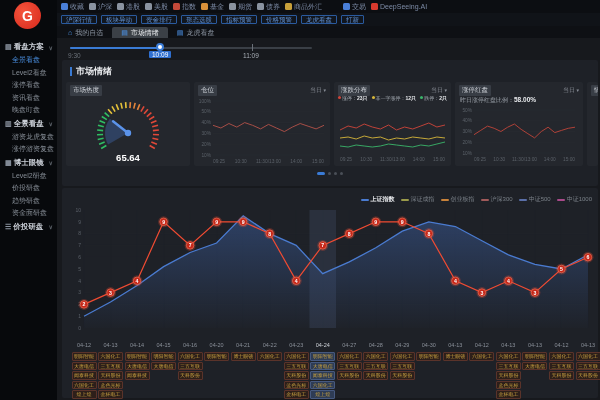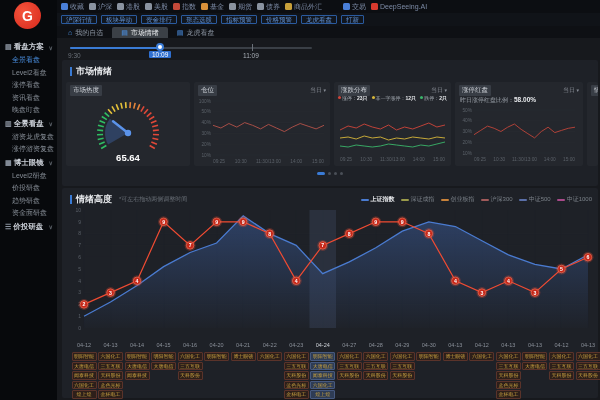--- a/index.html
+++ b/index.html
@@ -330,25 +330,20 @@
 
       <div class="dots">
         <div class="d on"></div>
         <div class="d"></div>
         <div class="d"></div>
         <div class="d"></div>
       </div>
     </div>
 
     <div class="section sec2">
-      <div class="sec-title">
-        <div class="bluebar"></div>
-        <div class="t">情绪高度</div>
-        <div class="note">*可左右拖动两侧调整时间</div>
-      </div>
       <div class="legend" id="bigLegend">
           <div class="li on">
             <span class="dash" style="background: rgb(74, 123, 208);"></span>
             <span>上证指数</span>
           </div>
           <div class="li">
             <span class="dash" style="background: rgb(154, 154, 74);"></span>
             <span>深证成指</span>
           </div>
           <div class="li">

